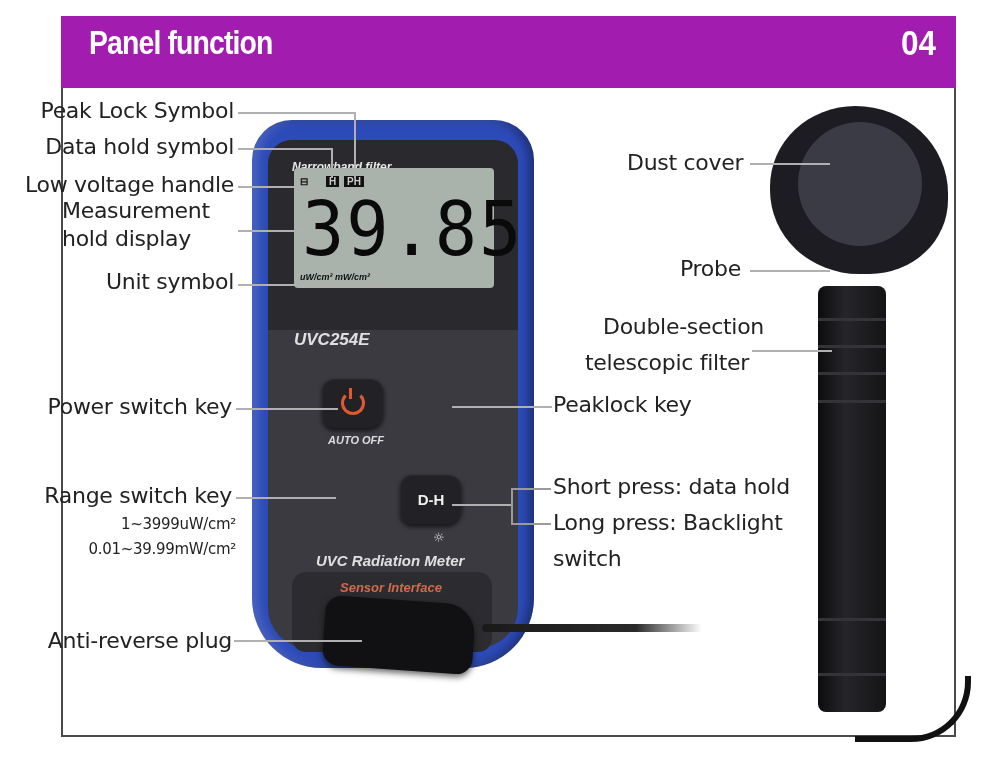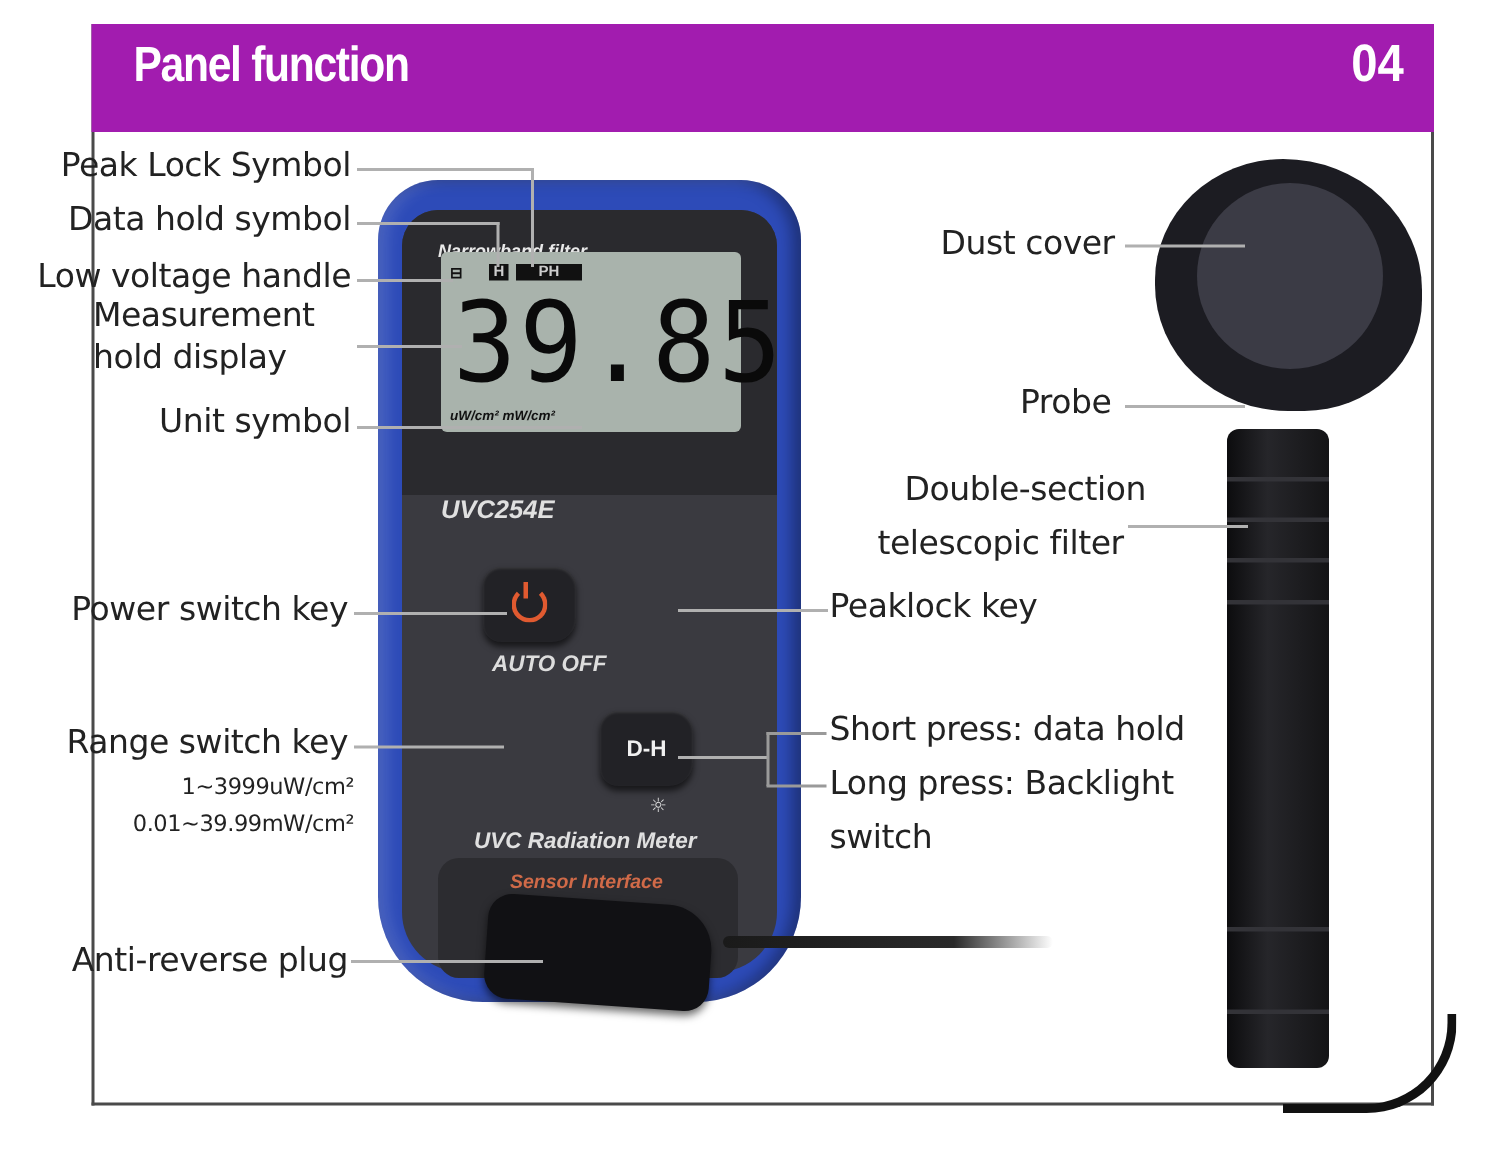--- a/index.html
+++ b/index.html
@@ -15,32 +15,32 @@
   
   .meter{position:absolute;left:252px;top:120px;width:282px;height:548px;}
   .shell{position:absolute;left:0;top:0;width:282px;height:548px;background:#2d4bb8;border-radius:40px 40px 70px 70px;box-shadow:inset -6px 0 10px rgba(0,0,0,.35), inset 6px 0 10px rgba(255,255,255,.15);}
   .face{position:absolute;left:16px;top:20px;width:250px;height:508px;background:#3a3a40;border-radius:24px 24px 40px 40px;}
   .face-top{position:absolute;left:16px;top:20px;width:250px;height:190px;background:#2a2a2e;border-radius:24px 24px 0 0;}
   .nb{position:absolute;left:40px;top:28px;color:#e8e8e8;font-style:italic;font-weight:bold;font-size:12px;font-family:"Liberation Sans",sans-serif;margin-top:12px;}
   .lcd{position:absolute;left:42px;top:48px;width:200px;height:120px;background:#a9b3ac;border-radius:4px;}
   .lcd-ico{position:absolute;top:8px;font-size:10px;font-weight:bold;font-family:"Liberation Sans",sans-serif;}
   .ico-bat{left:6px;color:#111;}
   .ico-h{left:32px;background:#111;color:#ccc;padding:0 3px;}
-  .ico-ph{left:50px;background:#111;color:#ccc;padding:0 15px;}
+  .ico-ph{left:50px;background:#111;color:#ccc;padding:0 3px;}
   .digits{position:absolute;left:8px;top:18px;font-family:"DejaVu Sans Mono",monospace;font-size:74px;color:#0a0a0a;letter-spacing:2px;transform:scaleX(0.95);transform-origin:left;}
   .units{position:absolute;left:6px;top:104px;font-size:9px;font-weight:bold;font-style:italic;color:#111;font-family:"Liberation Sans",sans-serif;}
   .model{position:absolute;left:42px;top:210px;color:#e0e0e0;font-style:italic;font-weight:bold;font-size:17px;font-family:"Liberation Sans",sans-serif;}
   .key{position:absolute;width:62px;height:50px;background:#222226;border-radius:12px 14px 16px 12px;box-shadow:0 3px 4px rgba(0,0,0,.6), inset 0 1px 2px rgba(255,255,255,.12);color:#f0f0f0;font-weight:bold;font-size:15px;font-family:"Liberation Sans",sans-serif;display:flex;align-items:center;justify-content:center;}
   .key.power{left:70px;top:258px;}
   .key.ph{left:156px;top:258px;}
   .key.range{left:70px;top:354px;font-size:13px;}
   .key.dh{left:148px;top:354px;}
   .power-ico{width:18px;height:18px;border:3px solid #e05a30;border-top-color:transparent;border-radius:50%;position:relative;}
   .power-ico:after{content:"";position:absolute;left:5px;top:-6px;width:3px;height:11px;background:#e05a30;}
-  .autooff{position:absolute;left:76px;top:314px;color:#ddd;font-size:15px;font-weight:bold;font-style:italic;font-family:"Liberation Sans",sans-serif;}
+  .autooff{position:absolute;left:76px;top:314px;color:#ddd;font-size:11px;font-weight:bold;font-style:italic;font-family:"Liberation Sans",sans-serif;}
   .sun{position:absolute;left:181px;top:410px;color:#ddd;font-size:13px;}
   .uvc{position:absolute;left:64px;top:432px;color:#e0e0e0;font-style:italic;font-weight:bold;font-size:15px;font-family:"Liberation Sans",sans-serif;text-align:right;}
   .sensor-bay{position:absolute;left:40px;top:452px;width:200px;height:80px;background:#2c2c30;border-radius:14px;}
   .sensor{position:absolute;left:88px;top:460px;color:#d06a48;font-style:italic;font-weight:bold;font-size:13px;font-family:"Liberation Sans",sans-serif;}
   .plug{position:absolute;left:72px;top:480px;width:150px;height:70px;background:#111114;border-radius:16px 30px 16px 16px;transform:rotate(4deg);box-shadow:0 3px 6px rgba(0,0,0,.6);}
   .cable{position:absolute;left:482px;top:624px;width:220px;height:8px;background:linear-gradient(90deg,#1a1a1a,#2a2a2a 70%,rgba(60,60,60,0));border-radius:4px;}
   
   .probe-head{position:absolute;left:770px;top:106px;width:178px;height:168px;background:#1c1c22;border-radius:48% 52% 44% 50%;}
   .probe-lens{position:absolute;left:798px;top:122px;width:124px;height:124px;background:#3b3b45;border-radius:50%;}
   .handle{position:absolute;left:818px;top:286px;width:68px;height:426px;background:linear-gradient(90deg,#0c0c0e,#26262a 40%,#141416);border-radius:8px;}

